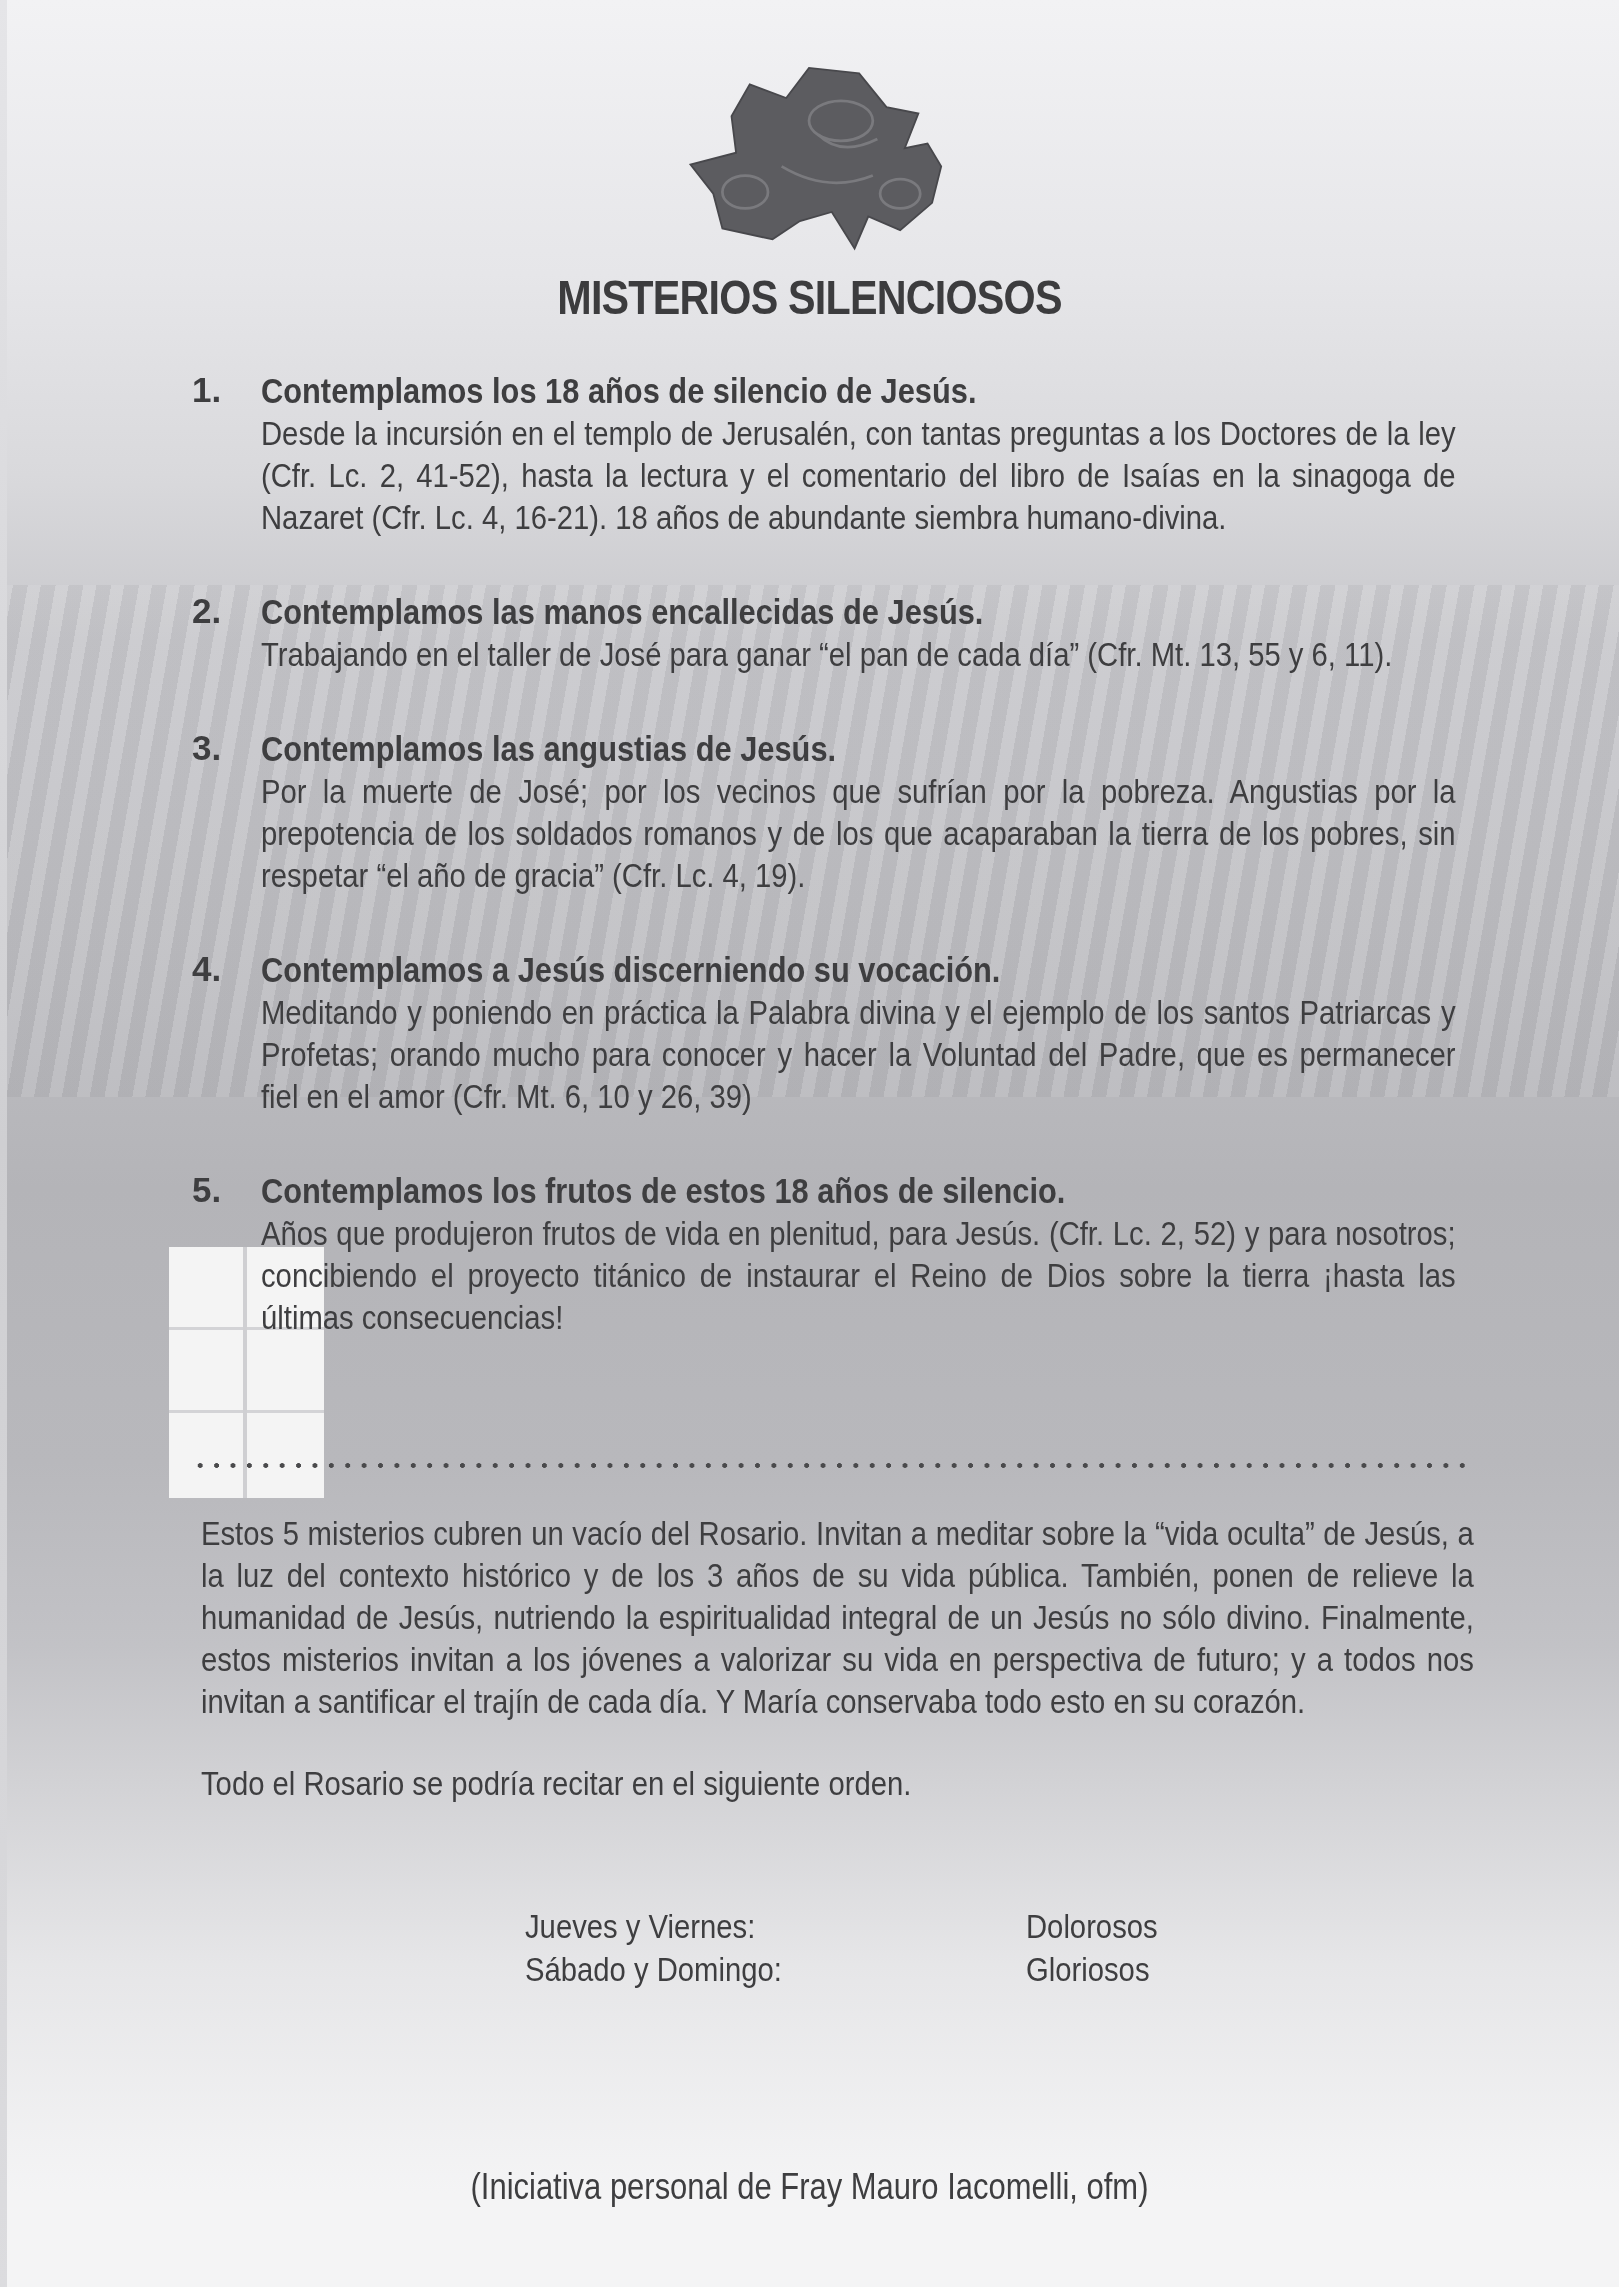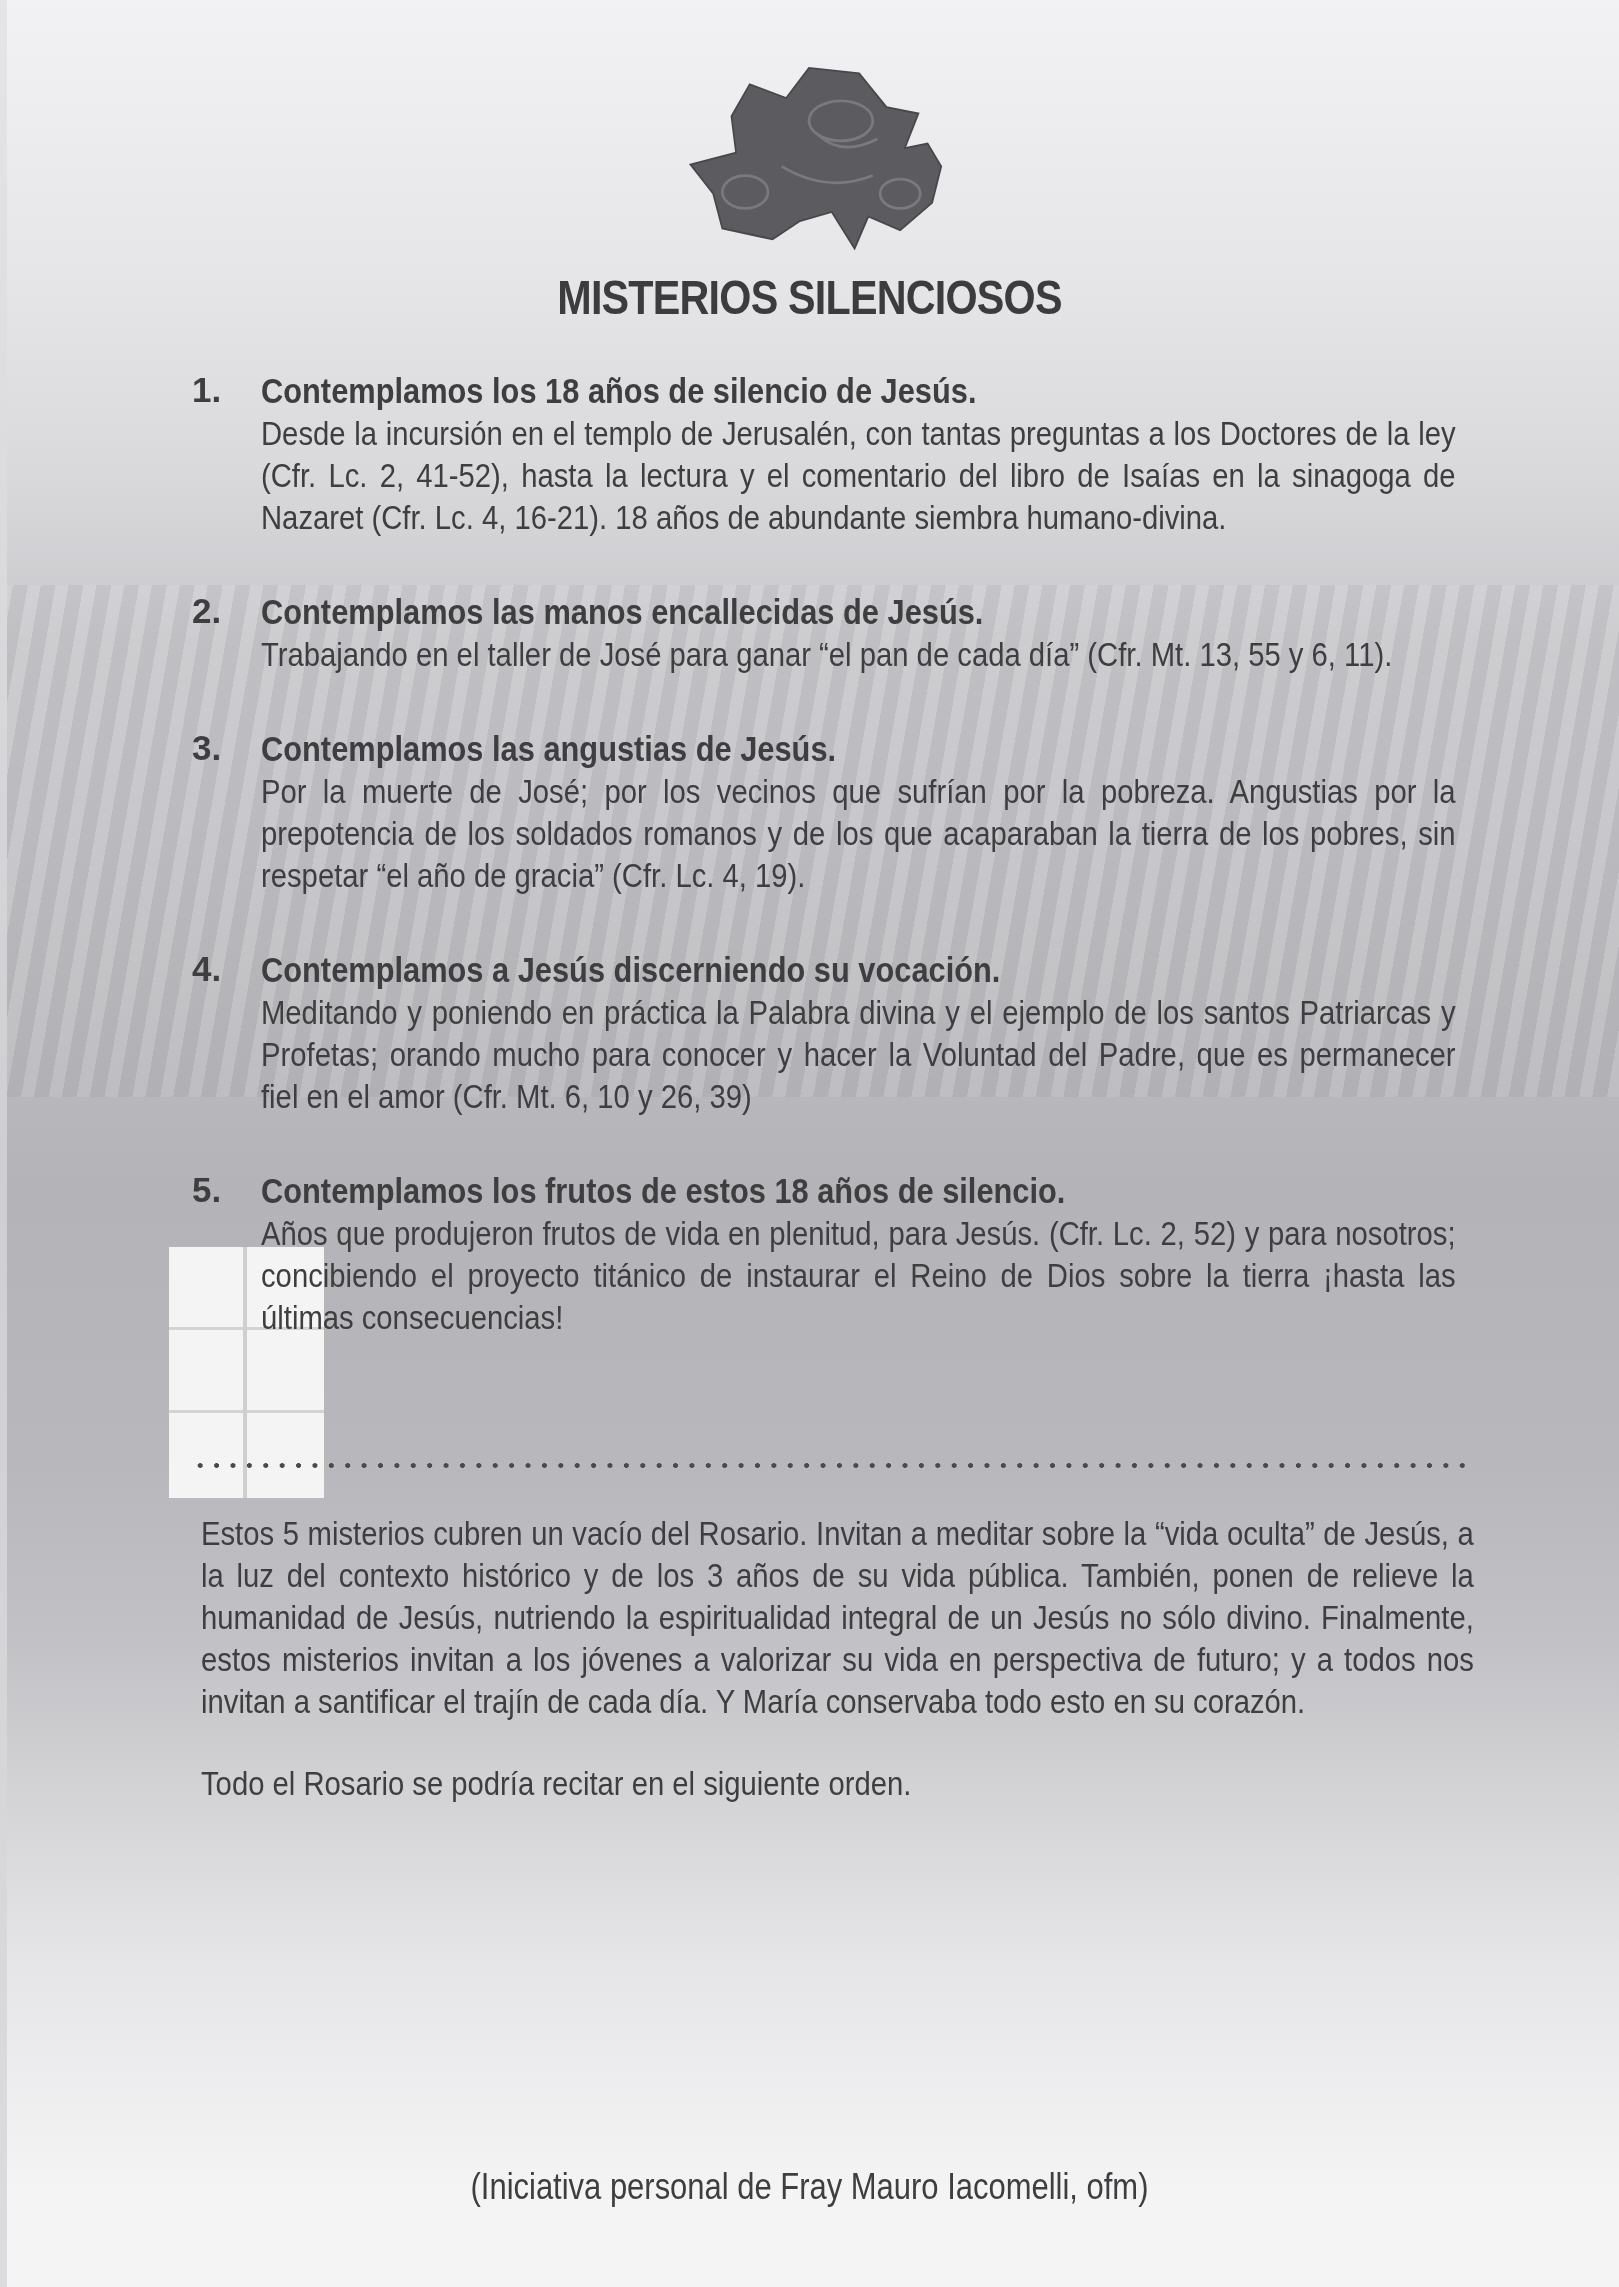--- a/index.html
+++ b/index.html
@@ -131,16 +131,24 @@
 </div>
 
 <div class="dots"></div>
 
 <div class="closing">
   <p>Estos 5 misterios cubren un vacío del Rosario. Invitan a meditar sobre la “vida oculta” de Jesús, a la luz del contexto histórico y de los 3 años de su vida pública. También, ponen de relieve la humanidad de Jesús, nutriendo la espiritualidad integral de un Jesús no sólo divino. Finalmente, estos misterios invitan a los jóvenes a valorizar su vida en perspectiva de futuro; y a todos nos invitan a santificar el trajín de cada día. Y María conservaba todo esto en su corazón.</p>
   <p>Todo el Rosario se podría recitar en el siguiente orden.</p>
 </div>
 
 <div class="schedule">
+  <div class="sched-row">
+    <span class="sched-day">Jueves y Viernes:</span>
+    <span class="sched-type">Dolorosos</span>
+  </div>
+  <div class="sched-row">
+    <span class="sched-day">Sábado y Domingo:</span>
+    <span class="sched-type">Gloriosos</span>
+  </div>
 </div>
 
 <div class="credit">(Iniciativa personal de Fray Mauro Iacomelli, ofm)</div>
 
 
 </body></html>

